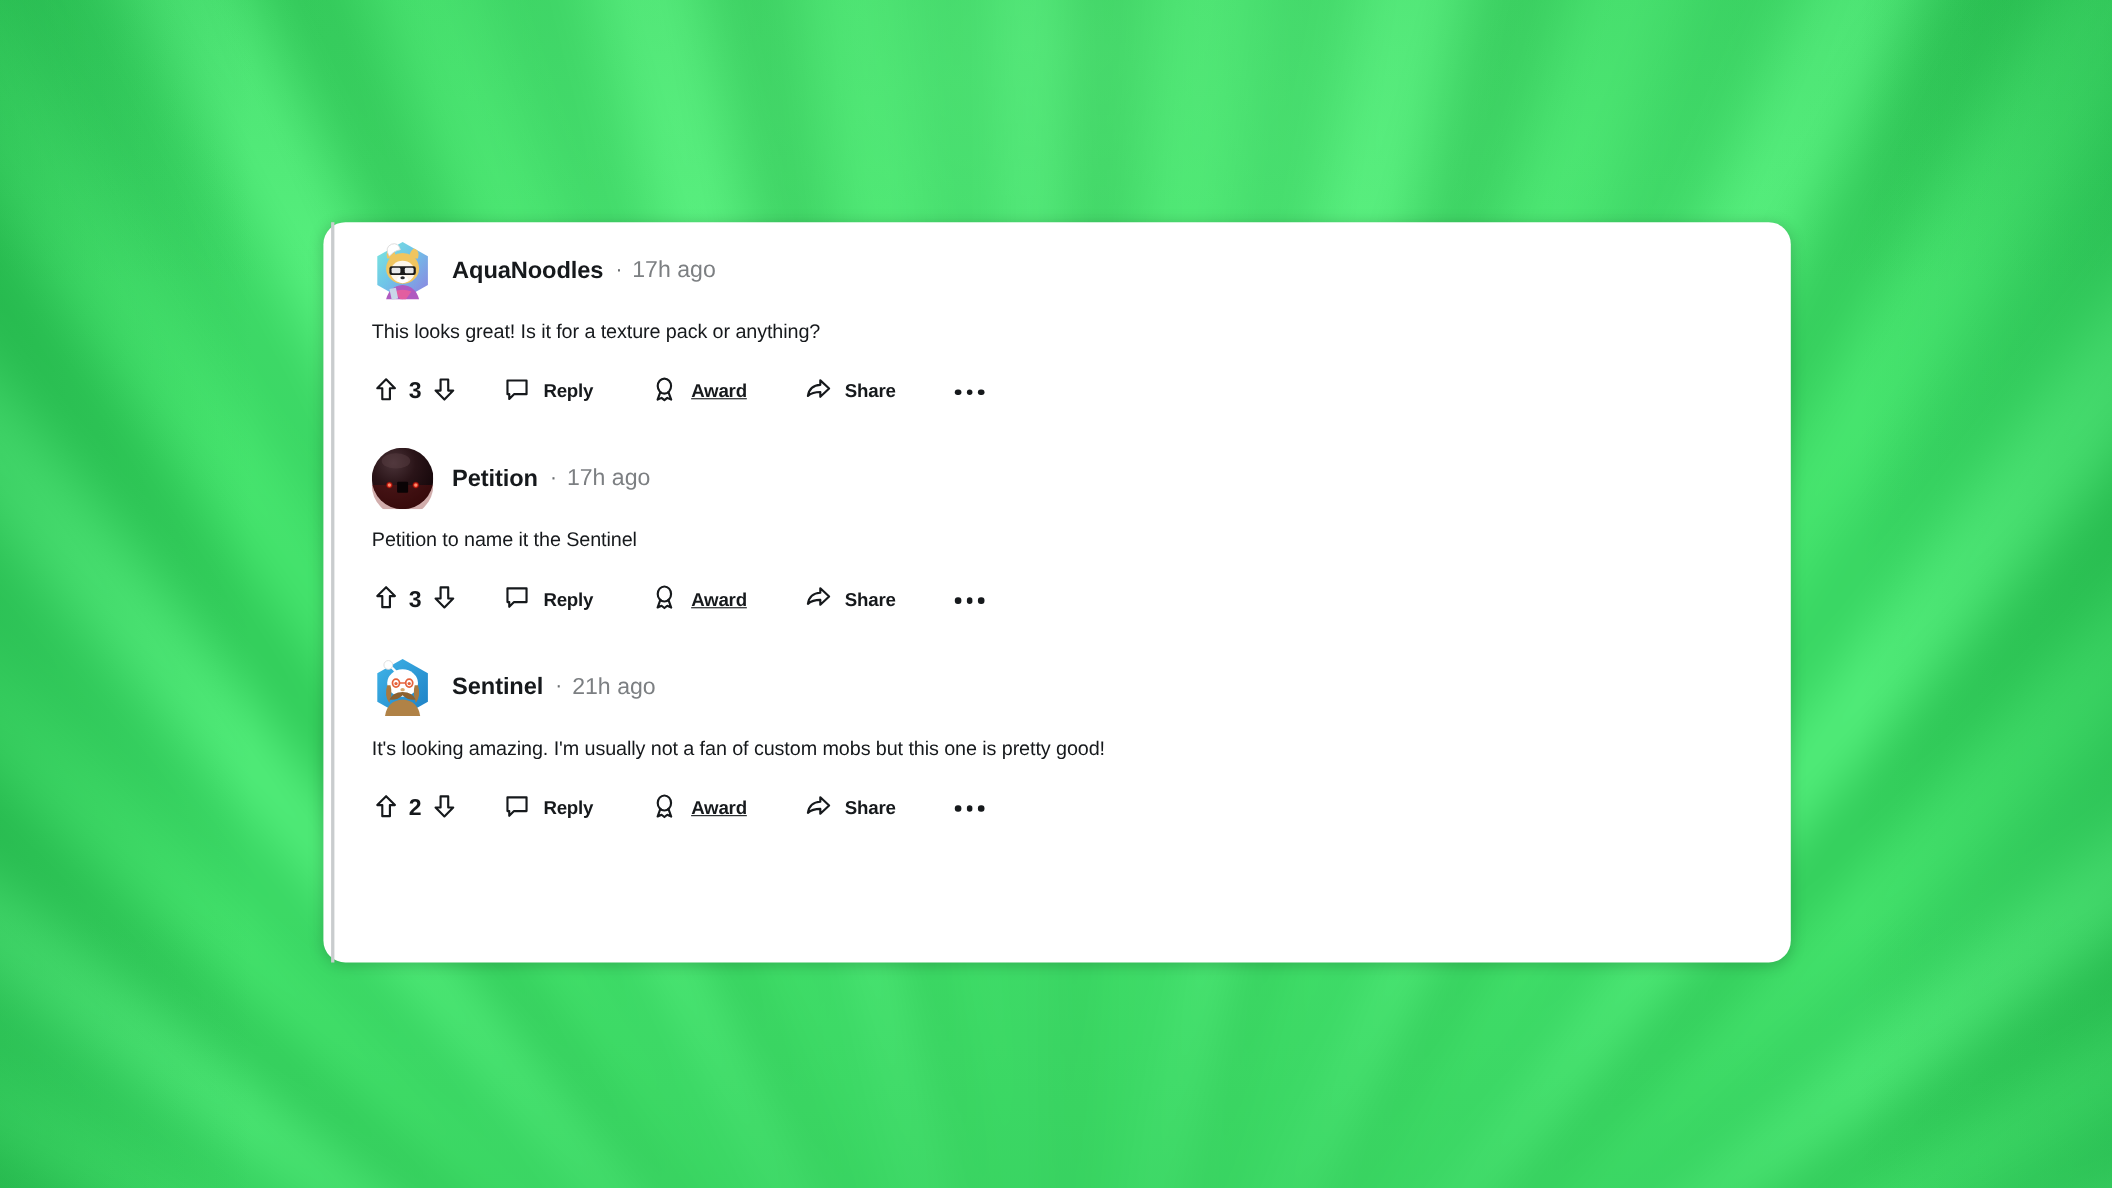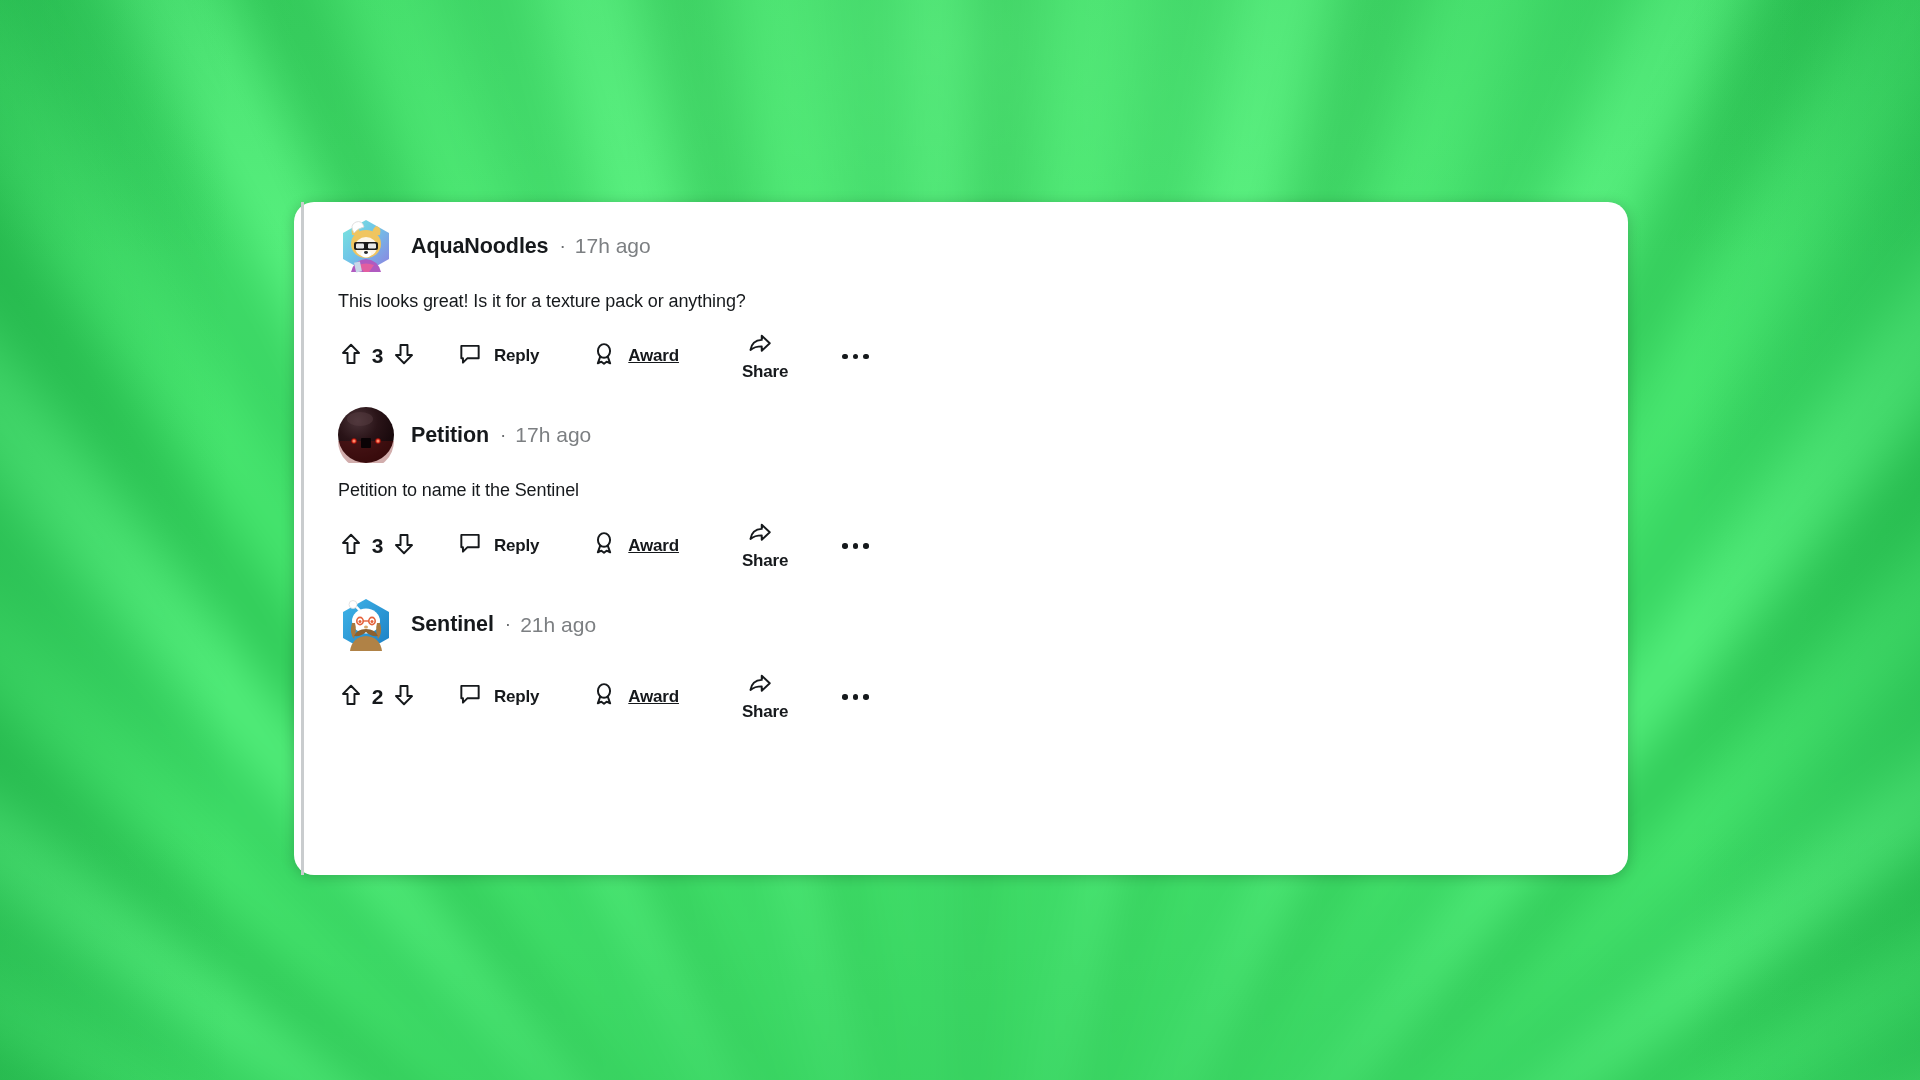--- a/index.html
+++ b/index.html
@@ -156,21 +156,21 @@
     color: #16191c;
     margin: 0 7px;
     min-width: 13px;
     text-align: center;
   }
 
   .ic { display: block; }
 
   .gap-reply  { margin-left: 40px; }
   .gap-award  { margin-left: 52px; text-decoration: underline; }
-  .gap-share  { margin-left: 52px; flex-direction: column; }
+  .gap-share  { margin-left: 52px; }
   .gap-more   { margin-left: 50px; }
 
   .more-dots {
     display: flex;
     align-items: center;
     gap: 5px;
     padding: 6px 4px;
     cursor: pointer;
   }
   .more-dots i {
@@ -402,20 +402,21 @@
             <path d="M28 32 q-9 0 -12 7 q7 1 12-4 q5 5 12 4 q-3-7 -12-7 z" fill="#8c6130"></path>
 
             <ellipse cx="28" cy="30" rx="2" ry="1.5" fill="#d9a76a"></ellipse>
           </svg>
         </div>
         <span class="author">Sentinel</span>
         <span class="sep-dot">·</span>
         <span class="timestamp">21h ago</span>
       </div>
 
+      <div class="comment-body">It's looking amazing. I'm usually not a fan of custom mobs but this one is pretty good!</div>
 
       <div class="actions">
         <div class="vote-group">
           <span class="ic">
             <svg width="26" height="26" viewBox="0 0 24 24" fill="none" stroke="#16191c" stroke-width="1.8" stroke-linejoin="round" stroke-linecap="round">
               <path d="M12 3.5 L4.6 11 H8.8 V20.3 H15.2 V11 H19.4 Z"></path>
             </svg>
           </span>
           <span class="vote-count">2</span>
           <span class="ic">

